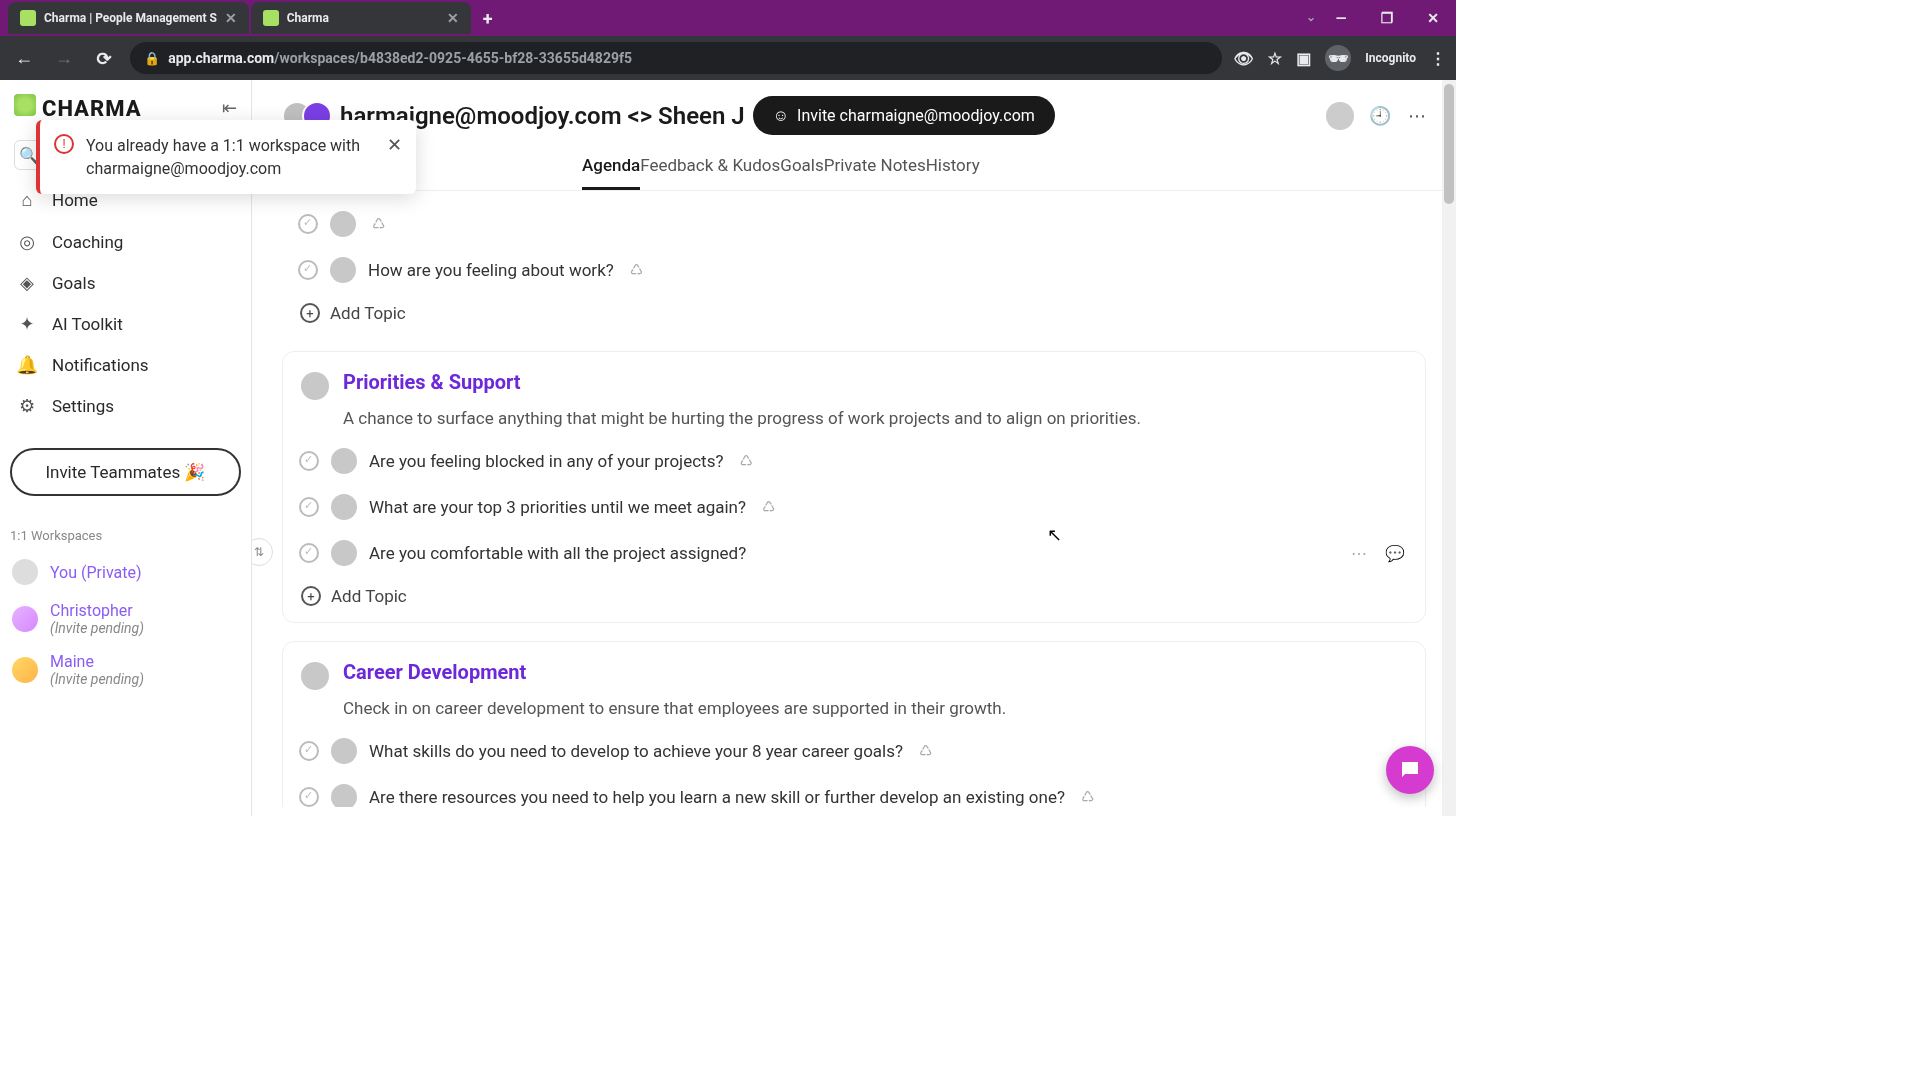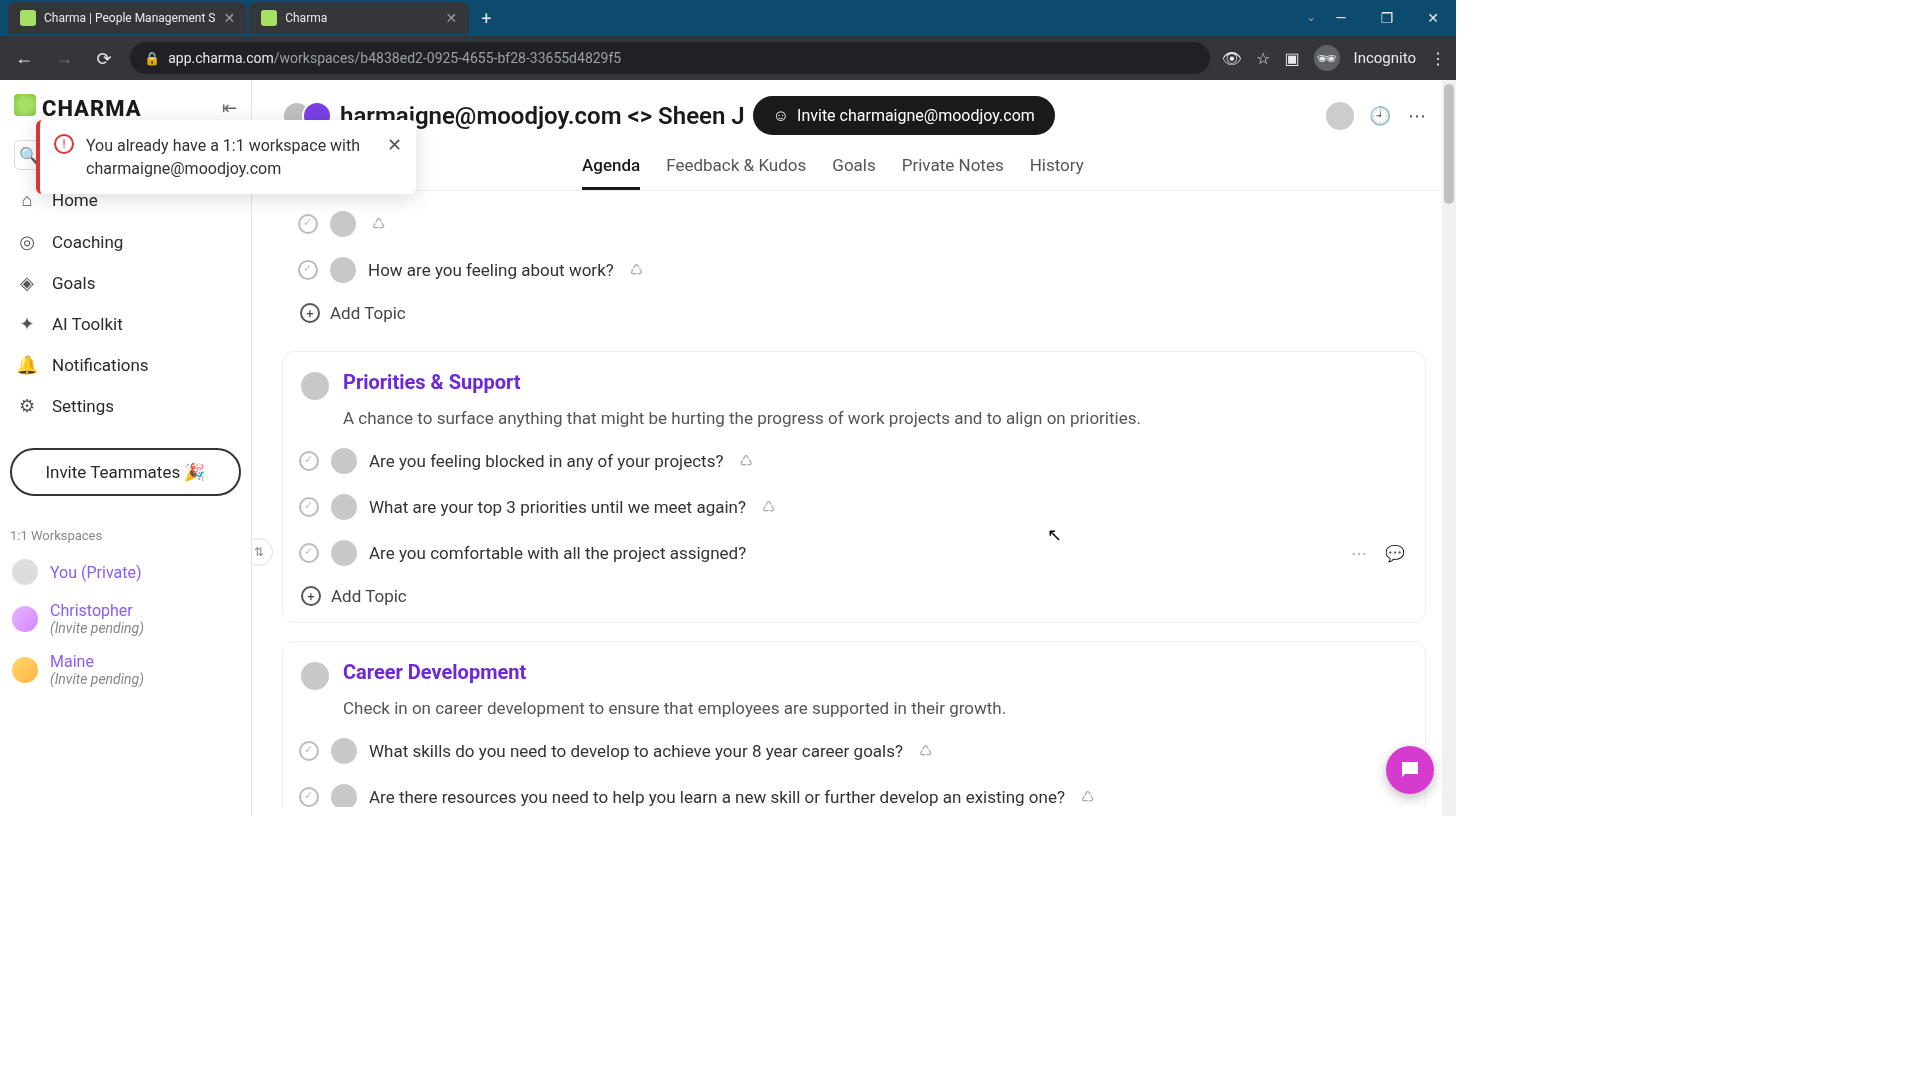--- a/index.html
+++ b/index.html
@@ -1,39 +1,39 @@
 <!DOCTYPE html>
 <html><head>
 <meta charset="utf-8">
 <style>
 * { margin: 0; padding: 0; box-sizing: border-box; font-family: -apple-system, BlinkMacSystemFont, "Segoe UI", Roboto, sans-serif; }
 body { background: #fff; width: 1456px; height: 816px; overflow: hidden; position: relative; }
 
 
-.browser-chrome { background: #0c4a6e; }
+.browser-chrome { background: #701a75; font-weight: bold; }
 .tab-bar { display: flex; align-items: center; height: 36px; padding: 0 8px; }
 .tab { display: flex; align-items: center; height: 32px; padding: 0 12px; background: #35363a; border-radius: 8px 8px 0 0; margin-right: 2px; min-width: 220px; gap: 8px; }
 .tab .favicon { width: 16px; height: 16px; background: #a8e063; border-radius: 3px; flex-shrink: 0; }
 .tab-title { color: #e8eaed; font-size: 12px; flex: 1; white-space: nowrap; overflow: hidden; text-overflow: ellipsis; }
 .tab-close { color: #9aa0a6; font-size: 14px; cursor: pointer; }
 .new-tab { color: #e8eaed; font-size: 18px; padding: 0 10px; cursor: pointer; }
 .window-controls { position: absolute; right: 0; top: 0; display: flex; height: 36px; }
 .wc { width: 46px; display: flex; align-items: center; justify-content: center; color: #e8eaed; font-size: 14px; }
 .wc-caret { position: absolute; right: 140px; top: 10px; color: #9aa0a6; font-size: 12px; }
 
 .addr-bar { display: flex; align-items: center; height: 44px; background: #35363a; padding: 0 10px; gap: 12px; }
 .nav-ico { color: #e8eaed; font-size: 18px; width: 28px; text-align: center; cursor: pointer; }
 .nav-ico.dim { color: #6e7175; }
 .url-pill { flex: 1; background: #202124; border-radius: 20px; height: 32px; display: flex; align-items: center; padding: 0 14px; gap: 8px; }
 .lock { color: #9aa0a6; font-size: 13px; }
 .url-text { color: #9aa0a6; font-size: 14px; }
 .url-text .host { color: #e8eaed; }
 .right-icons { display: flex; align-items: center; gap: 14px; color: #e8eaed; }
 .incog-avatar { width: 26px; height: 26px; border-radius: 50%; background: #5f6368; display: flex; align-items: center; justify-content: center; }
-.incog-label { color: #e8eaed; font-size: 15px; }
+.incog-label { color: #e8eaed; font-size: 12px; }
 
 
 .app { position: relative; display: flex; height: calc(816px - 80px); background: #fff; }
 
 
 .sidebar { width: 252px; border-right: 1px solid #e5e5e5; padding: 14px 0 0; position: relative; }
 .logo-row { display: flex; align-items: center; justify-content: space-between; padding: 0 14px 10px; }
 .logo { display: flex; align-items: baseline; gap: 6px; font-weight: 800; font-size: 22px; letter-spacing: 1px; color: #1a1a1a; }
 .logo-spark { width: 22px; height: 22px; background: radial-gradient(circle, #a8e063 40%, #7cc243 100%); border-radius: 4px; display: inline-block; }
 .collapse-ico { color: #666; font-size: 18px; }
@@ -65,21 +65,21 @@
 .header { padding: 16px 30px 0 30px; display: flex; align-items: center; gap: 8px; }
 .hdr-avs { display: flex; }
 .hdr-av { width: 30px; height: 30px; border-radius: 50%; background: #c0c0c0; border: 2px solid #fff; }
 .hdr-av.ov { margin-left: -10px; background: #7b3fe4; }
 .hdr-title { font-size: 24px; font-weight: 600; color: #1a1a1a; flex-shrink: 0; }
 .invite-pill { background: #1a1a1a; color: #fff; border-radius: 999px; padding: 10px 20px; font-size: 16px; display: flex; align-items: center; gap: 8px; }
 .hdr-right { margin-left: auto; display: flex; align-items: center; gap: 16px; }
 .hdr-right .hr-av { width: 28px; height: 28px; border-radius: 50%; background: #ccc; }
 .hdr-right .hr-ico { color: #555; font-size: 18px; }
 
-.tabs { display: flex; gap: 26px; padding: 20px 30px 0 340px; border-bottom: 1px solid #eee; margin-left: -10px;}
+.tabs { display: flex; padding: 20px 30px 0 340px; border-bottom: 1px solid #eee; margin-left: -10px;}
 .tabx { padding-bottom: 12px; font-size: 17px; color: #555; cursor: pointer; }
 .tabx.active { color: #1a1a1a; border-bottom: 3px solid #1a1a1a; font-weight: 500; }
 
 .content { padding: 10px 30px 20px 30px; overflow-y: auto; height: calc(100% - 120px); }
 
 .topic-row { display: flex; align-items: center; gap: 12px; padding: 10px 16px; font-size: 17px; color: #333; position: relative; }
 .chk { width: 20px; height: 20px; border: 2px solid #bbb; border-radius: 50%; flex-shrink: 0; position: relative; }
 .chk::after{ content:'✓'; position:absolute; font-size:11px; color:#bbb; left:3px; top:0px;}
 .tp-av { width: 26px; height: 26px; border-radius: 50%; background: #c8c8c8; flex-shrink: 0; }
 .recur { color: #aaa; font-size: 15px; margin-left: 4px; }

